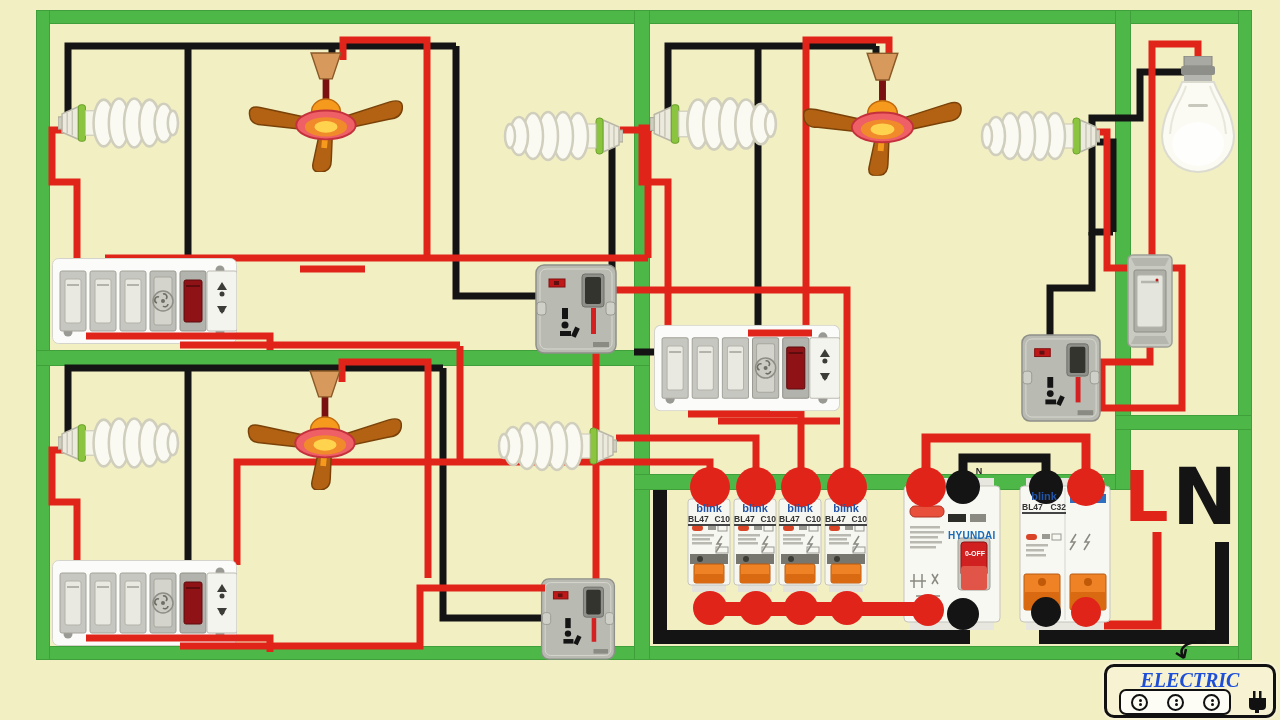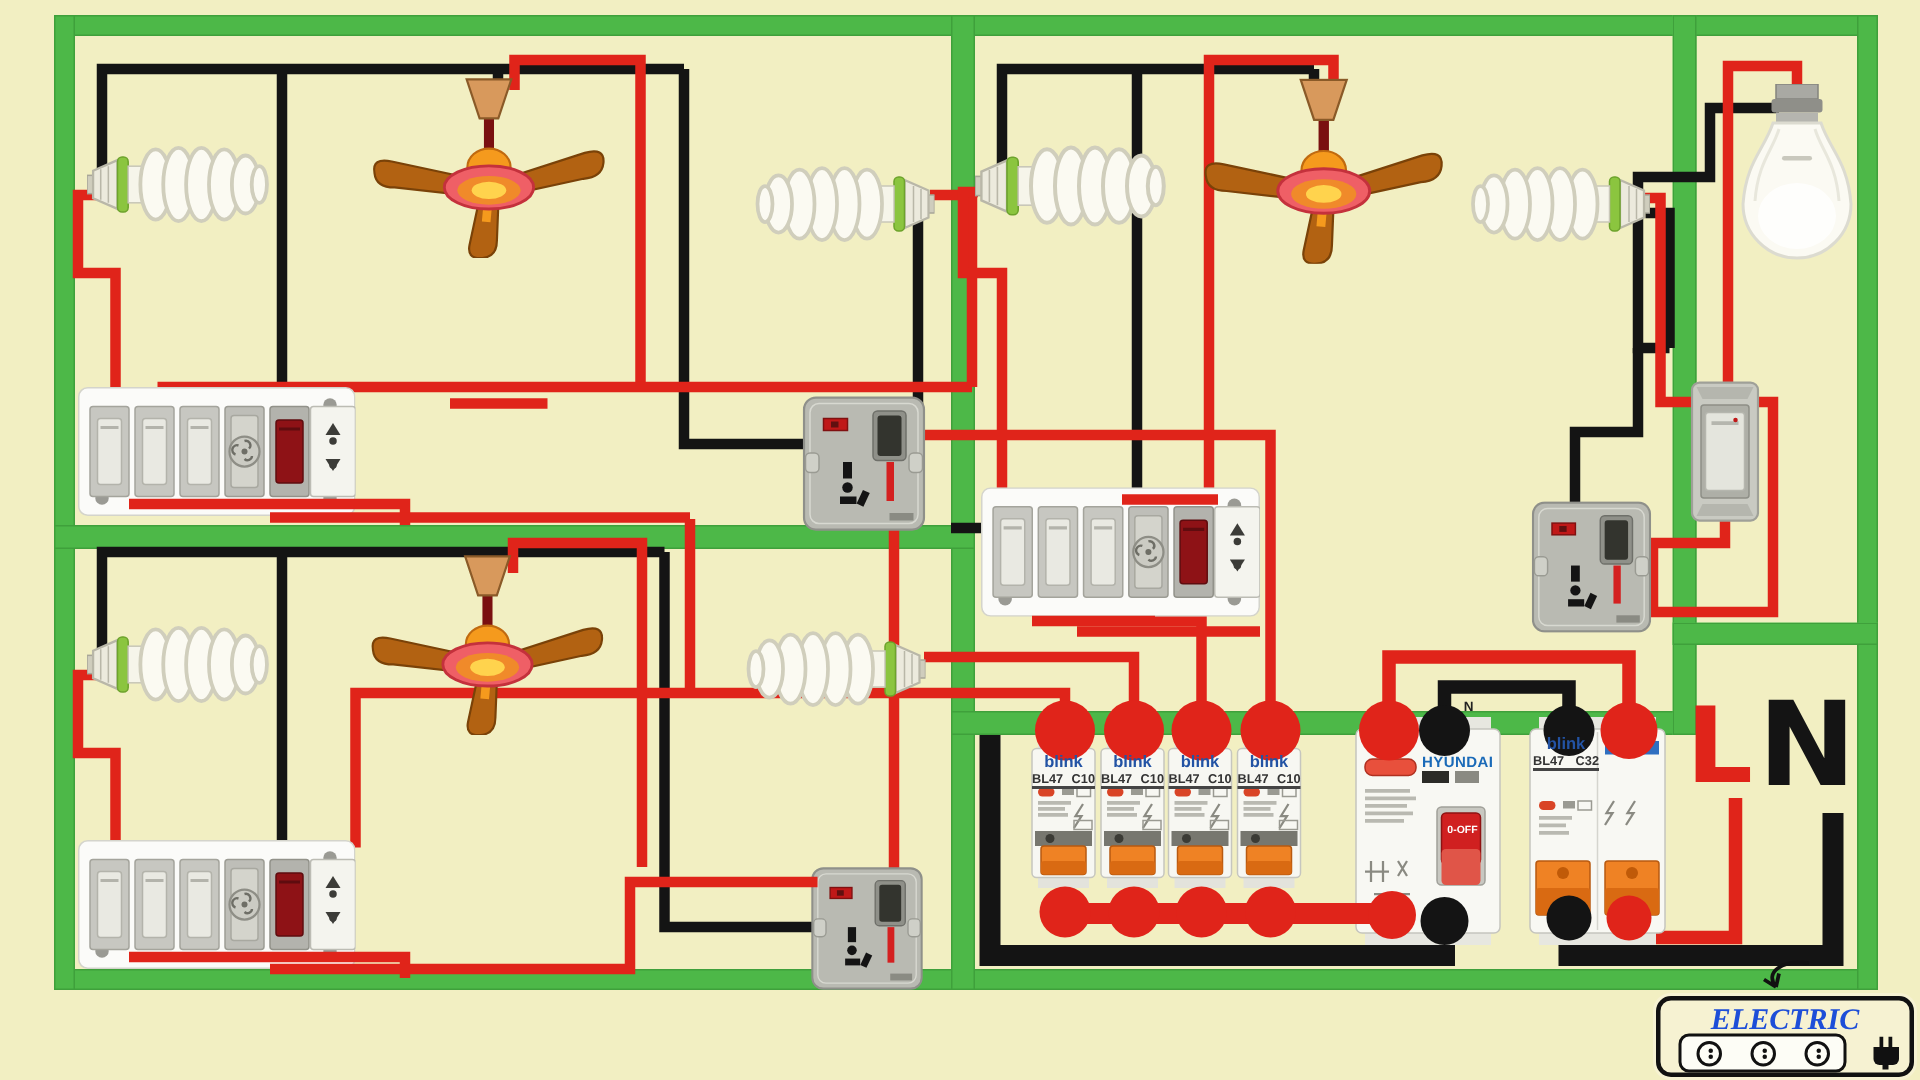--- a/index.html
+++ b/index.html
@@ -404,21 +404,21 @@
         <span>C10</span>
       </div>
   </div>
   <div class="lbl" style="left:1022px;top:491px;width:44px">
     <div class="mcb-brand">blink</div>
     <div class="mcb-line">
         <span>BL47</span>
         <span>C32</span>
       </div>
   </div>
-  <div class="lbl rccb-brand" style="left:948px;top:503px;width:50px;text-align:left">HYUNDAI</div>
+  <div class="lbl rccb-brand" style="left:948px;top:530px;width:50px;text-align:left">HYUNDAI</div>
   <div class="lbl rccb-toggle-label" style="left:962px;top:550px;width:26px">0-OFF</div>
   <div class="lbl n-mark" style="left:972px;top:466px;width:14px">N</div>
 
   <div class="supply-letter" id="letter-l">L</div>
   <div class="supply-letter" id="letter-n">N</div>
 
   <svg class="toplayer" width="1280" height="720">
     <path class="wr" d="M86,336 L270,336 L270,350"></path>
     <path class="wr" d="M180,345 L460,345"></path>
     <path class="wr" d="M300,269 L365,269"></path>

